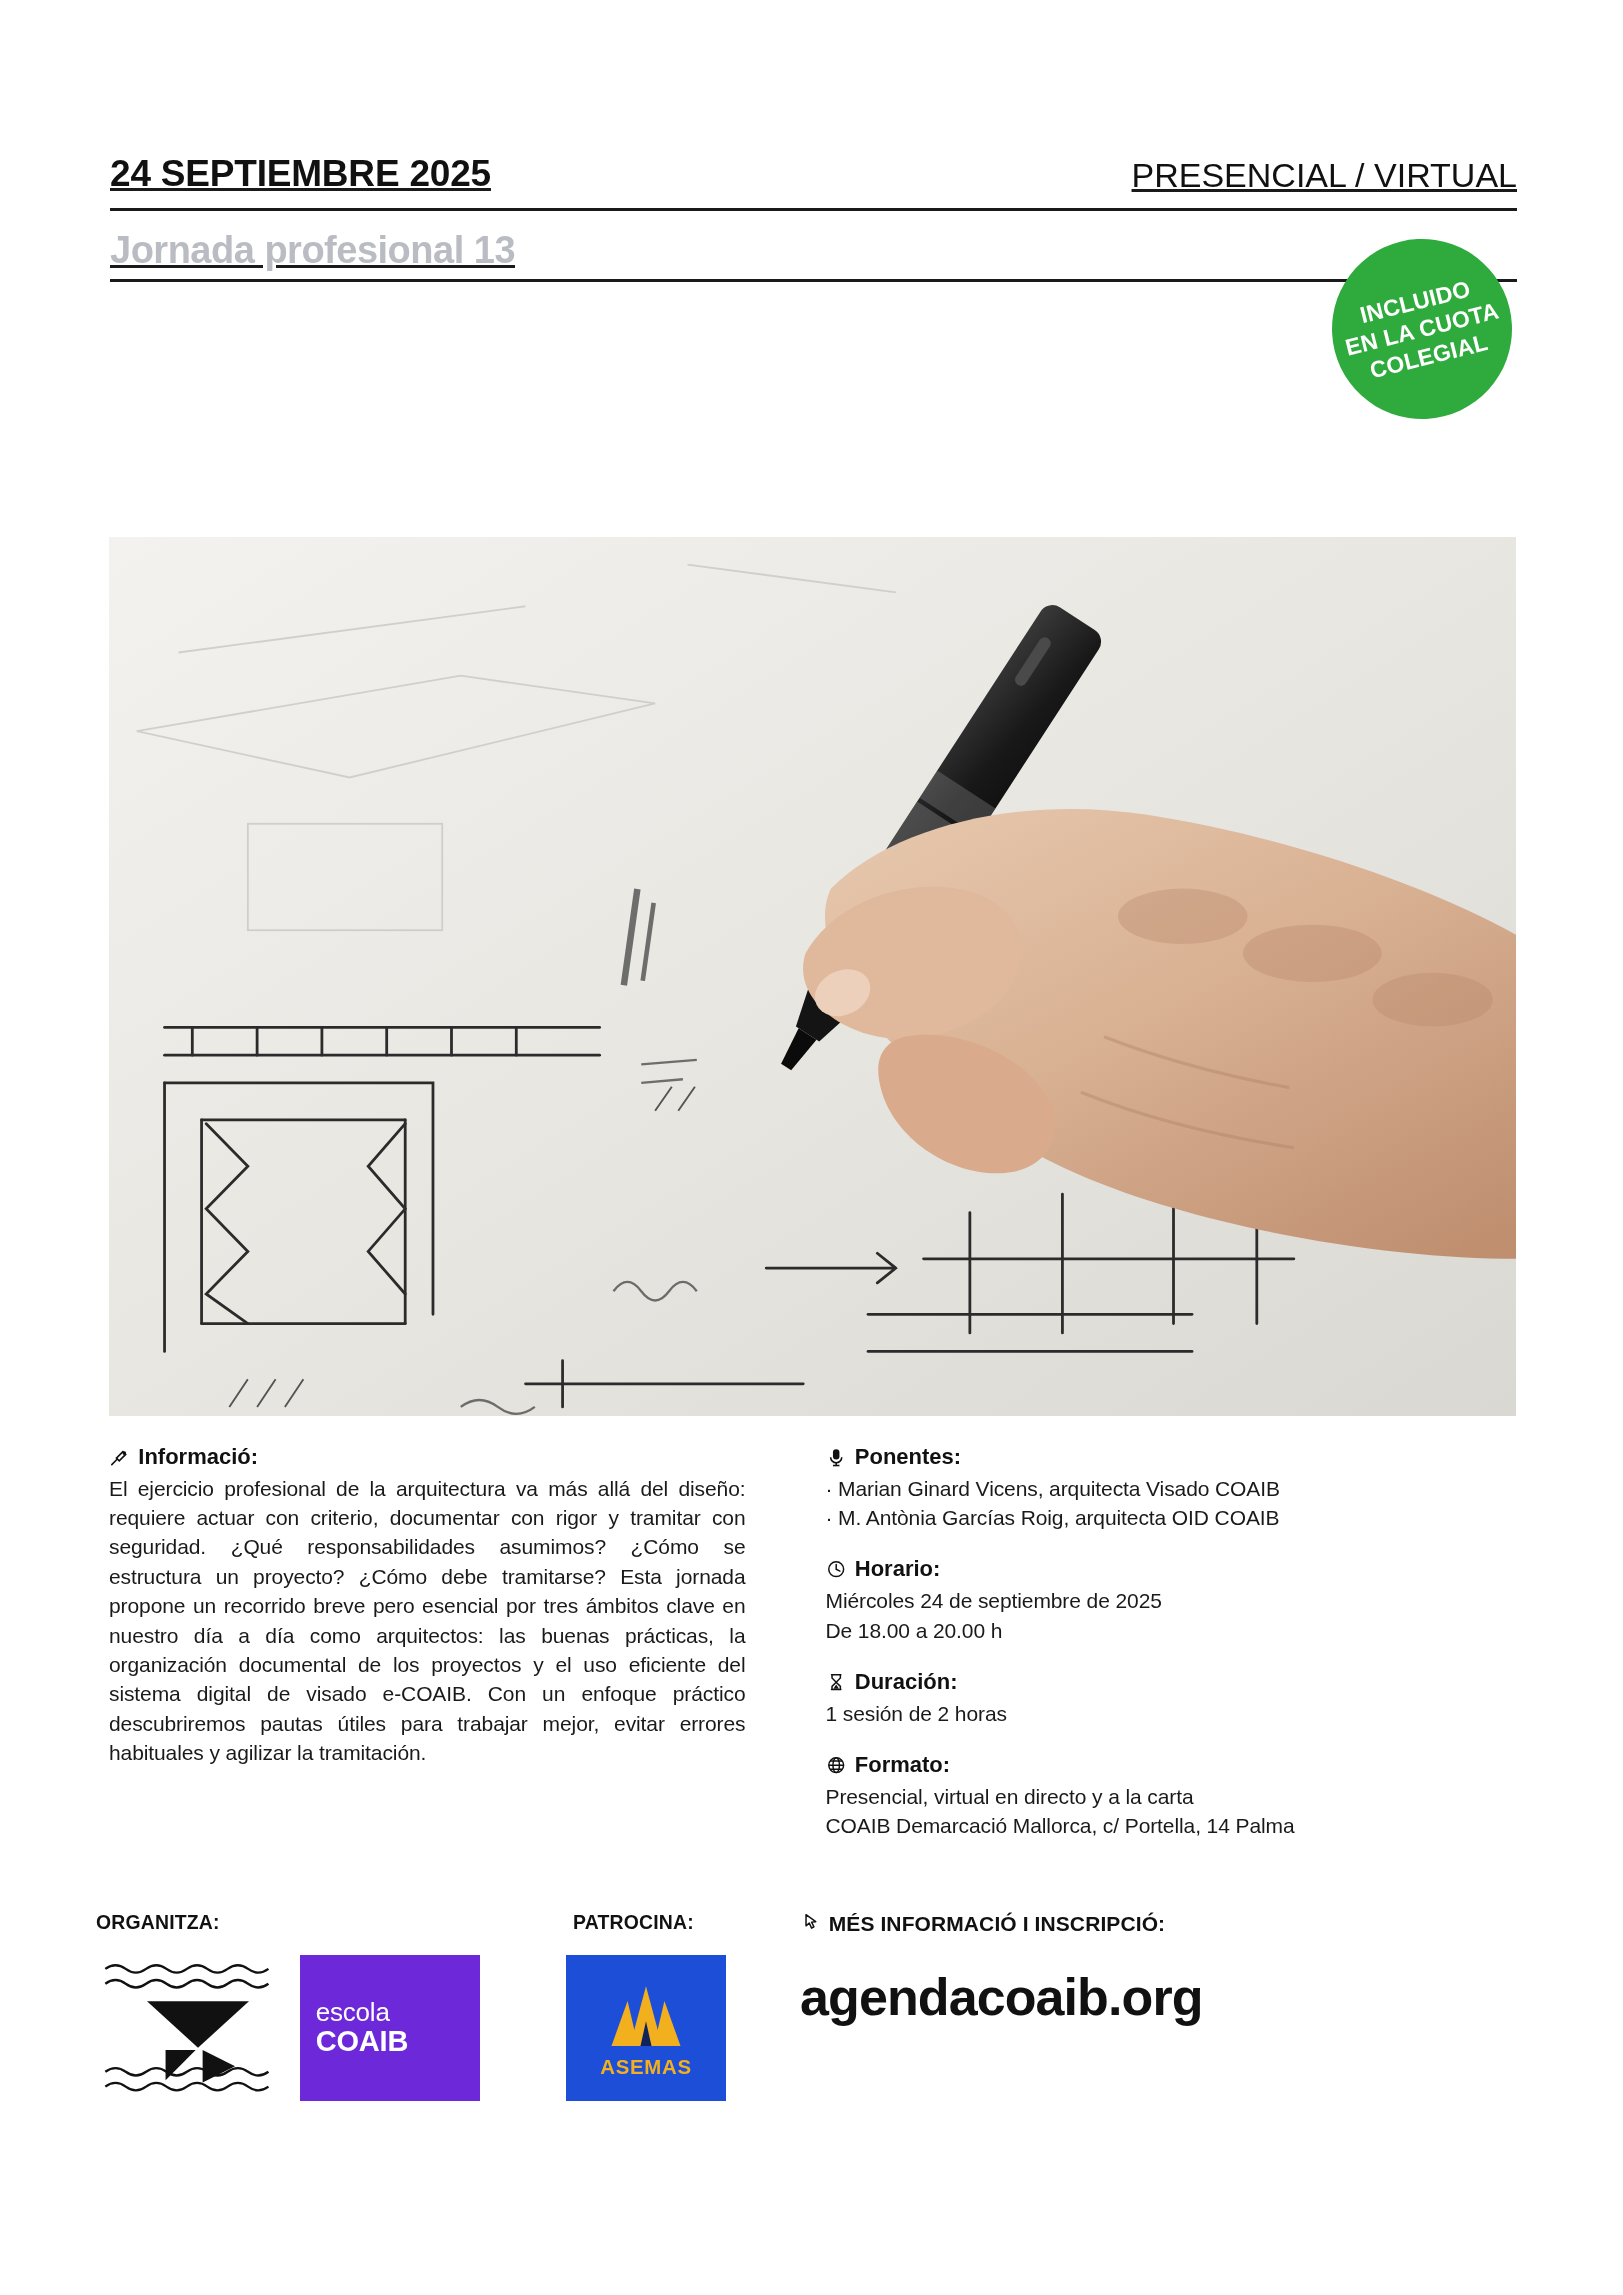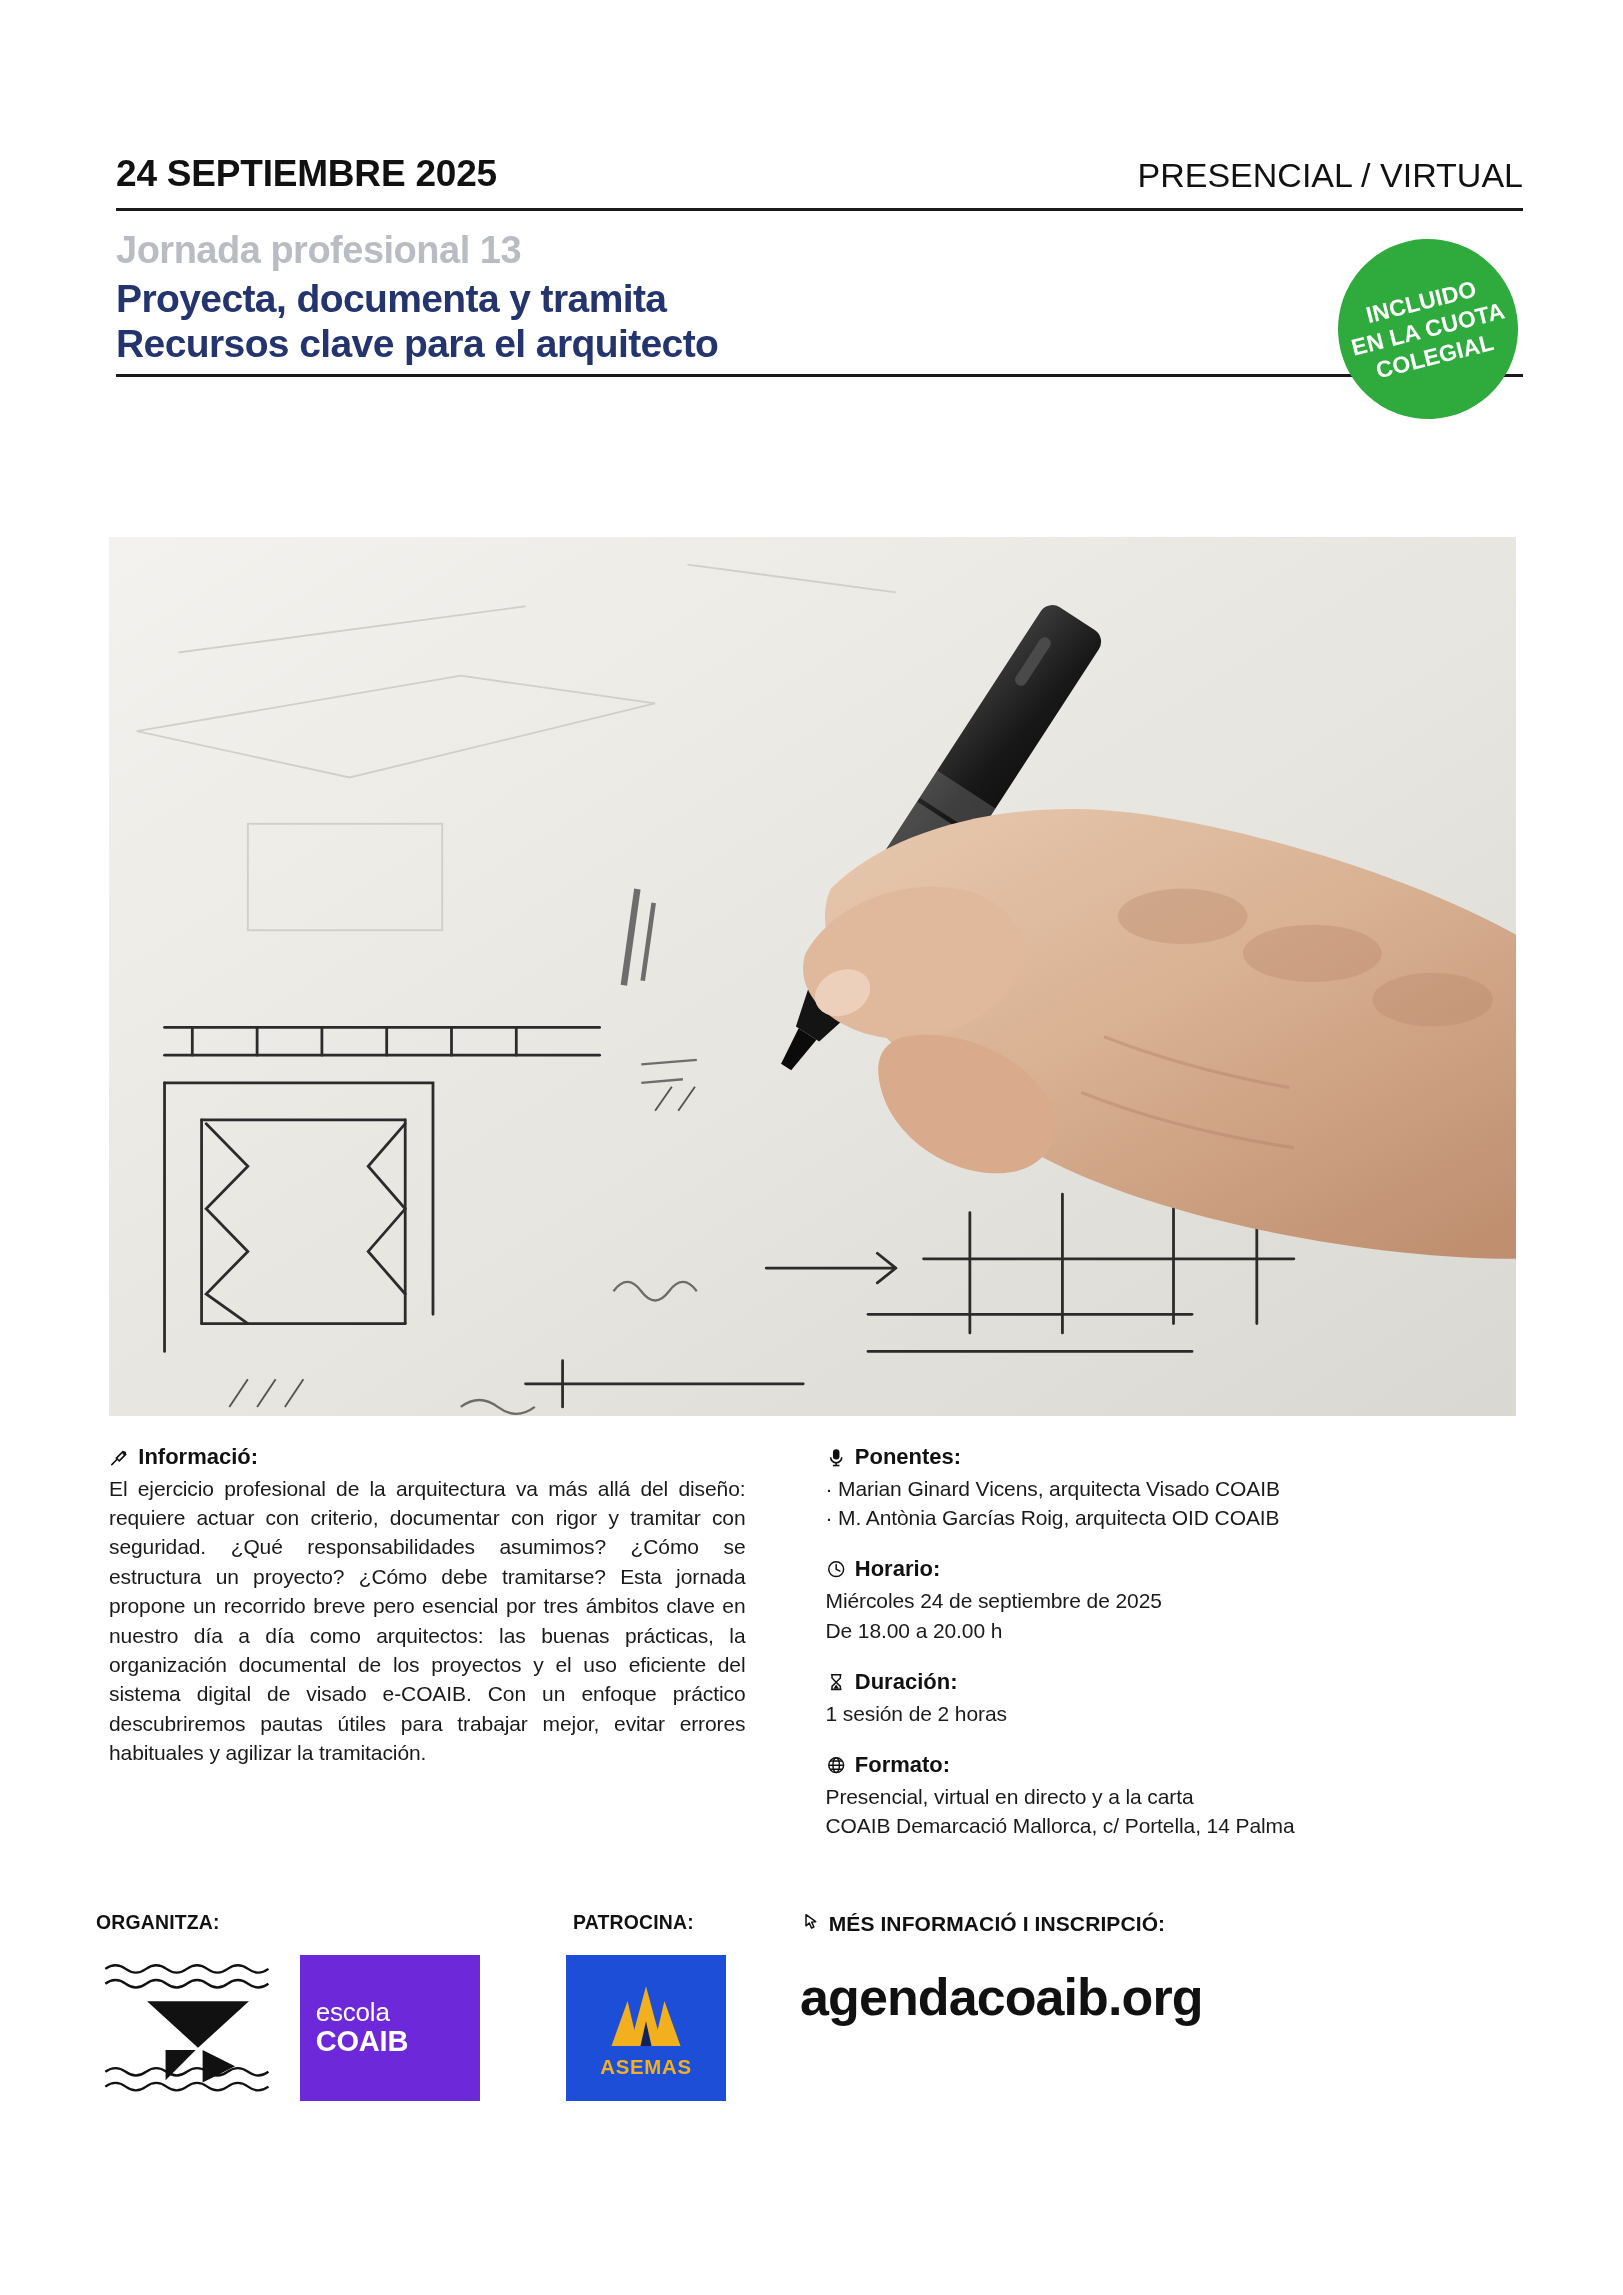--- a/index.html
+++ b/index.html
@@ -14,21 +14,21 @@
     position:relative;
     width:1623px;height:2295px;
     box-sizing:border-box;
     padding:0;
     overflow:hidden;
   }
 
   
   .header{
     position:absolute;
-    left:116px; top:153px; width:1407px;
+    left:110px; top:153px; width:1407px;text-decoration:underline;
   }
   .header-top{
     display:flex;align-items:flex-end;justify-content:space-between;
     padding-bottom:13px;
     border-bottom:3.2px solid #1a1a1a;
   }
   .date{
     font-size:37px;font-weight:bold;letter-spacing:-0.2px;color:#111;
   }
   .modality{
@@ -160,24 +160,20 @@
 
   <div class="header">
 
     <div class="header-top">
       <div class="date">24 SEPTIEMBRE 2025</div>
       <div class="modality">PRESENCIAL / VIRTUAL</div>
     </div>
 
     <div class="title-block">
       <div class="kicker">Jornada profesional 13</div>
-      <div class="title-main">
-        <div>Proyecta, documenta y tramita</div>
-        <div>Recursos clave para el arquitecto</div>
-      </div>
 
       <div class="stamp">
         <div class="stamp-text">
           <div>INCLUIDO</div>
           <div>EN LA CUOTA</div>
           <div>COLEGIAL</div>
         </div>
       </div>
     </div>
   </div>

